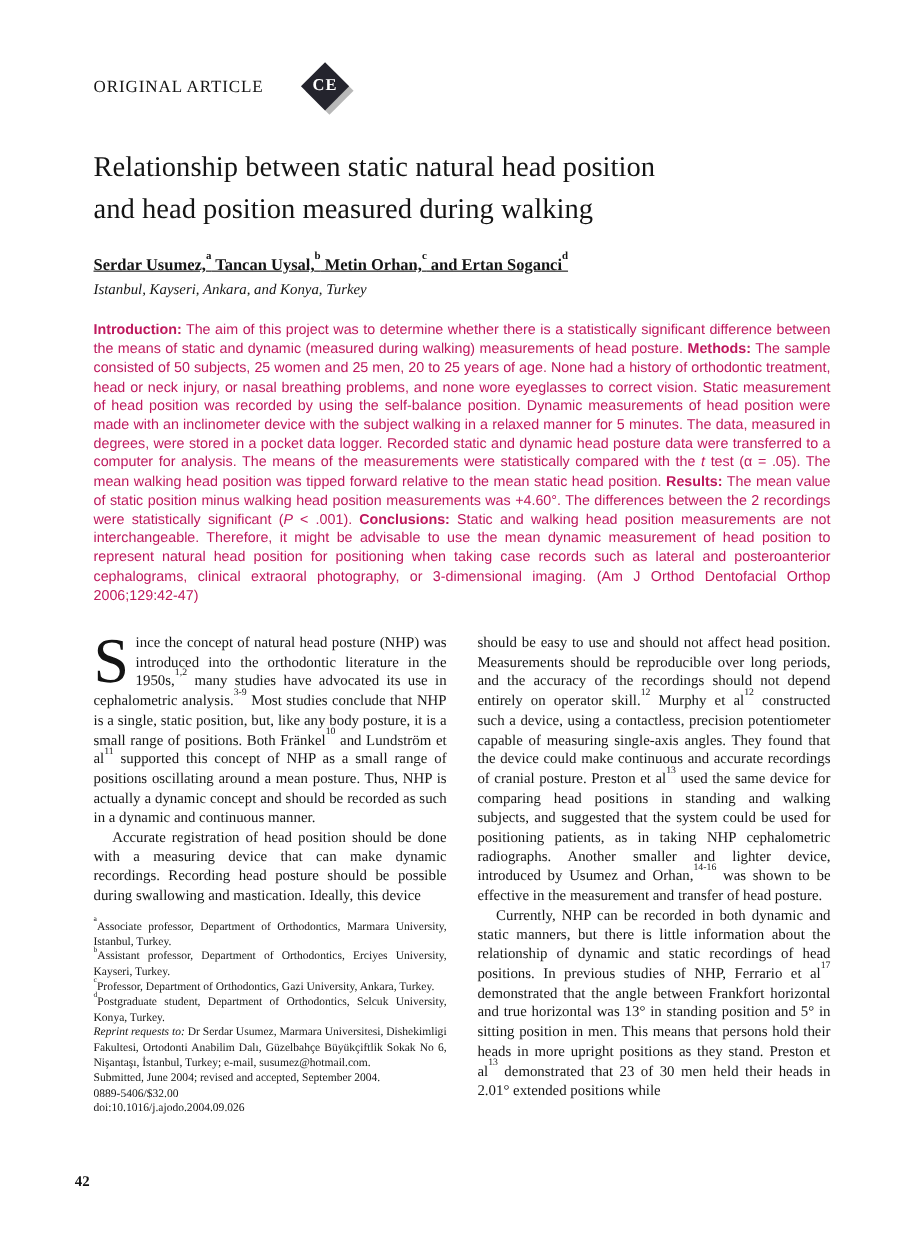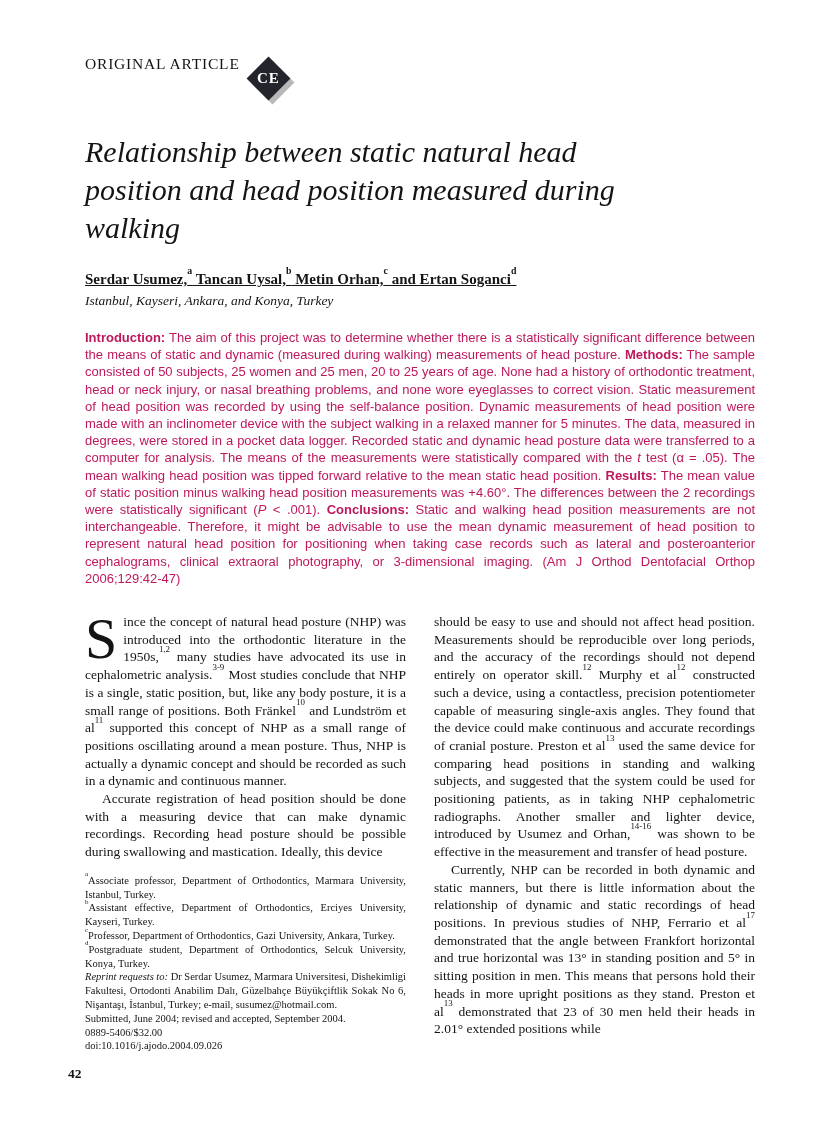--- a/index.html
+++ b/index.html
@@ -3,29 +3,29 @@
 <meta charset="utf-8">
 <style>
   html,body{margin:0;padding:0;background:#ffffff;}
   body{
     width:838px;height:1122px;position:relative;overflow:hidden;
     color:#141414;
     font-family:"Liberation Serif", serif;
   }
   .page{padding:55px 83px 0 85px;}
 
-  .kicker-row{display:flex;gap:4px;height:50px;}
+  .kicker-row{display:flex;align-items:center;gap:31px;height:50px;}
   .kicker{font-size:15.5px;letter-spacing:0.8px;}
   .ce-badge{position:relative;width:50px;height:50px;display:inline-block;flex:0 0 auto;}
   .diamond{position:absolute;width:31px;height:31px;transform:rotate(45deg);}
   .diamond.shadow{background:#b8b8b8;left:13px;top:12px;}
   .diamond.main{background:#24242d;left:9px;top:8px;display:flex;align-items:center;justify-content:center;}
   .ce-text{transform:rotate(-45deg);color:#ffffff;font-family:"Liberation Serif",serif;font-size:15px;font-weight:bold;letter-spacing:1px;}
 
-  .title{font-size:30px;font-weight:400;line-height:38px;max-width:552px;margin:28px 0 0;font-style:italic;}
+  .title{font-size:26px;font-weight:400;line-height:38px;max-width:552px;margin:28px 0 0;}
   .authors{font-size:15px;font-weight:bold;margin:24px 0 0;text-decoration:underline;}
   .affiliation{font-style:italic;font-size:13.5px;margin:5px 0 16px;}
 
   .abstract{
     font-family:"Liberation Sans", sans-serif;
     font-size:13px;line-height:17.2px;text-align:justify;
     margin:20px 0 0;color:#be185d;
   }
 
   .columns{display:flex;gap:28px;margin-top:26px;}
@@ -66,21 +66,21 @@
   <p class="abstract"><span class="b">Introduction:</span><span> The aim of this project was to determine whether there is a statistically significant difference between the means of static and dynamic (measured during walking) measurements of head posture. </span><span class="b">Methods:</span><span> The sample consisted of 50 subjects, 25 women and 25 men, 20 to 25 years of age. None had a history of orthodontic treatment, head or neck injury, or nasal breathing problems, and none wore eyeglasses to correct vision. Static measurement of head position was recorded by using the self-balance position. Dynamic measurements of head position were made with an inclinometer device with the subject walking in a relaxed manner for 5 minutes. The data, measured in degrees, were stored in a pocket data logger. Recorded static and dynamic head posture data were transferred to a computer for analysis. The means of the measurements were statistically compared with the </span><span class="i">t</span><span> test (α = .05). The mean walking head position was tipped forward relative to the mean static head position. </span><span class="b">Results:</span><span> The mean value of static position minus walking head position measurements was +4.60°. The differences between the 2 recordings were statistically significant (</span><span class="i">P</span><span> &lt; .001). </span><span class="b">Conclusions:</span><span> Static and walking head position measurements are not interchangeable. Therefore, it might be advisable to use the mean dynamic measurement of head position to represent natural head position for positioning when taking case records such as lateral and posteroanterior cephalograms, clinical extraoral photography, or 3-dimensional imaging. (Am J Orthod Dentofacial Orthop 2006;129:42-47)</span></p>
 
   <div class="columns">
 
     <div class="col">
       <p class="body-p"><span class="dropcap">S</span><span><span>ince the concept of natural head posture (NHP) was introduced into the orthodontic literature in the 1950s,</span><sup>1,2</sup><span> many studies have advocated its use in cephalometric analysis.</span><sup>3-9</sup><span> Most studies conclude that NHP is a single, static position, but, like any body posture, it is a small range of positions. Both Fränkel</span><sup>10</sup><span> and Lundström et al</span><sup>11</sup><span> supported this concept of NHP as a small range of positions oscillating around a mean posture. Thus, NHP is actually a dynamic concept and should be recorded as such in a dynamic and continuous manner.</span></span></p>
       <p class="body-p indent"><span>Accurate registration of head position should be done with a measuring device that can make dynamic recordings. Recording head posture should be possible during swallowing and mastication. Ideally, this device</span></p>
 
       <div class="footnotes">
         <p class="fn"><sup>a</sup><span>Associate professor, Department of Orthodontics, Marmara University, Istanbul, Turkey.</span></p>
-        <p class="fn"><sup>b</sup><span>Assistant effective, Department of Orthodontics, Erciyes University, Kayseri, Turkey.</span></p>
+        <p class="fn"><sup>b</sup><span>Assistant professor, Department of Orthodontics, Erciyes University, Kayseri, Turkey.</span></p>
         <p class="fn"><sup>c</sup><span>Professor, Department of Orthodontics, Gazi University, Ankara, Turkey.</span></p>
         <p class="fn"><sup>d</sup><span>Postgraduate student, Department of Orthodontics, Selcuk University, Konya, Turkey.</span></p>
         <p class="fn"><span class="i">Reprint requests to:</span><span> Dr Serdar Usumez, Marmara Universitesi, Dishekimligi Fakultesi, Ortodonti Anabilim Dalı, Güzelbahçe Büyükçiftlik Sokak No 6, Nişantaşı, İstanbul, Turkey; e-mail, susumez@hotmail.com.</span></p>
         <p class="fn"><span>Submitted, June 2004; revised and accepted, September 2004.</span></p>
         <p class="fn"><span>0889-5406/$32.00</span></p>
         <p class="fn"><span>doi:10.1016/j.ajodo.2004.09.026</span></p>
       </div>
     </div>
 
     <div class="col">

